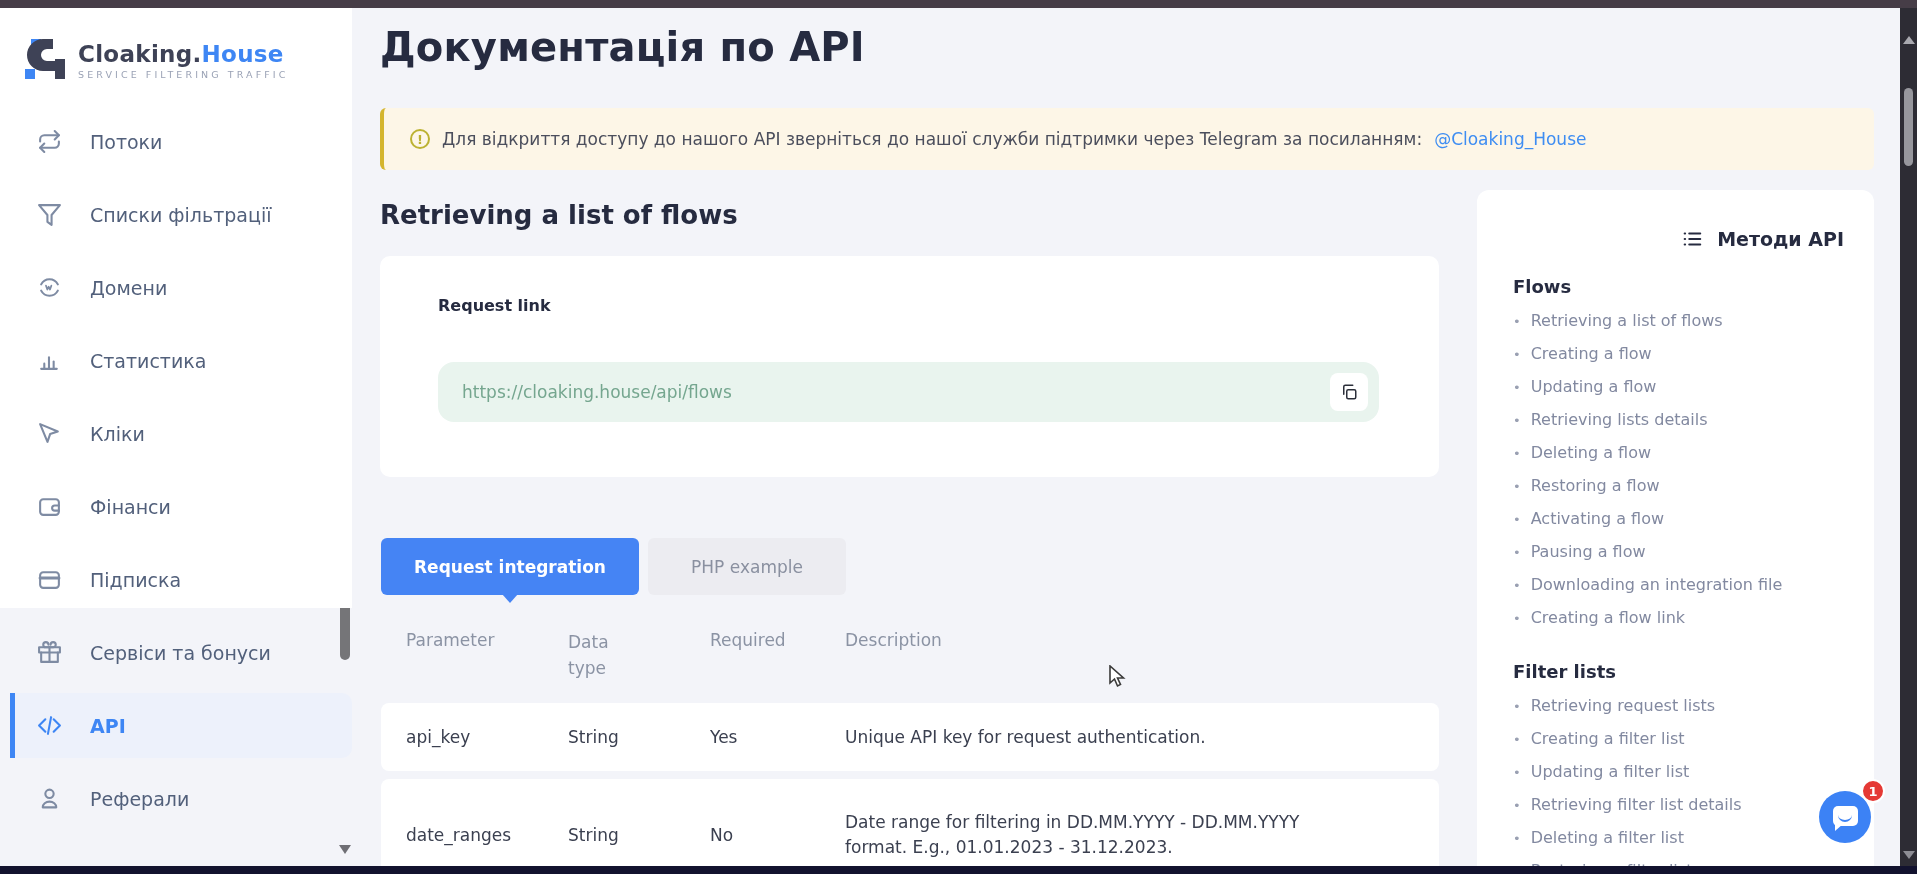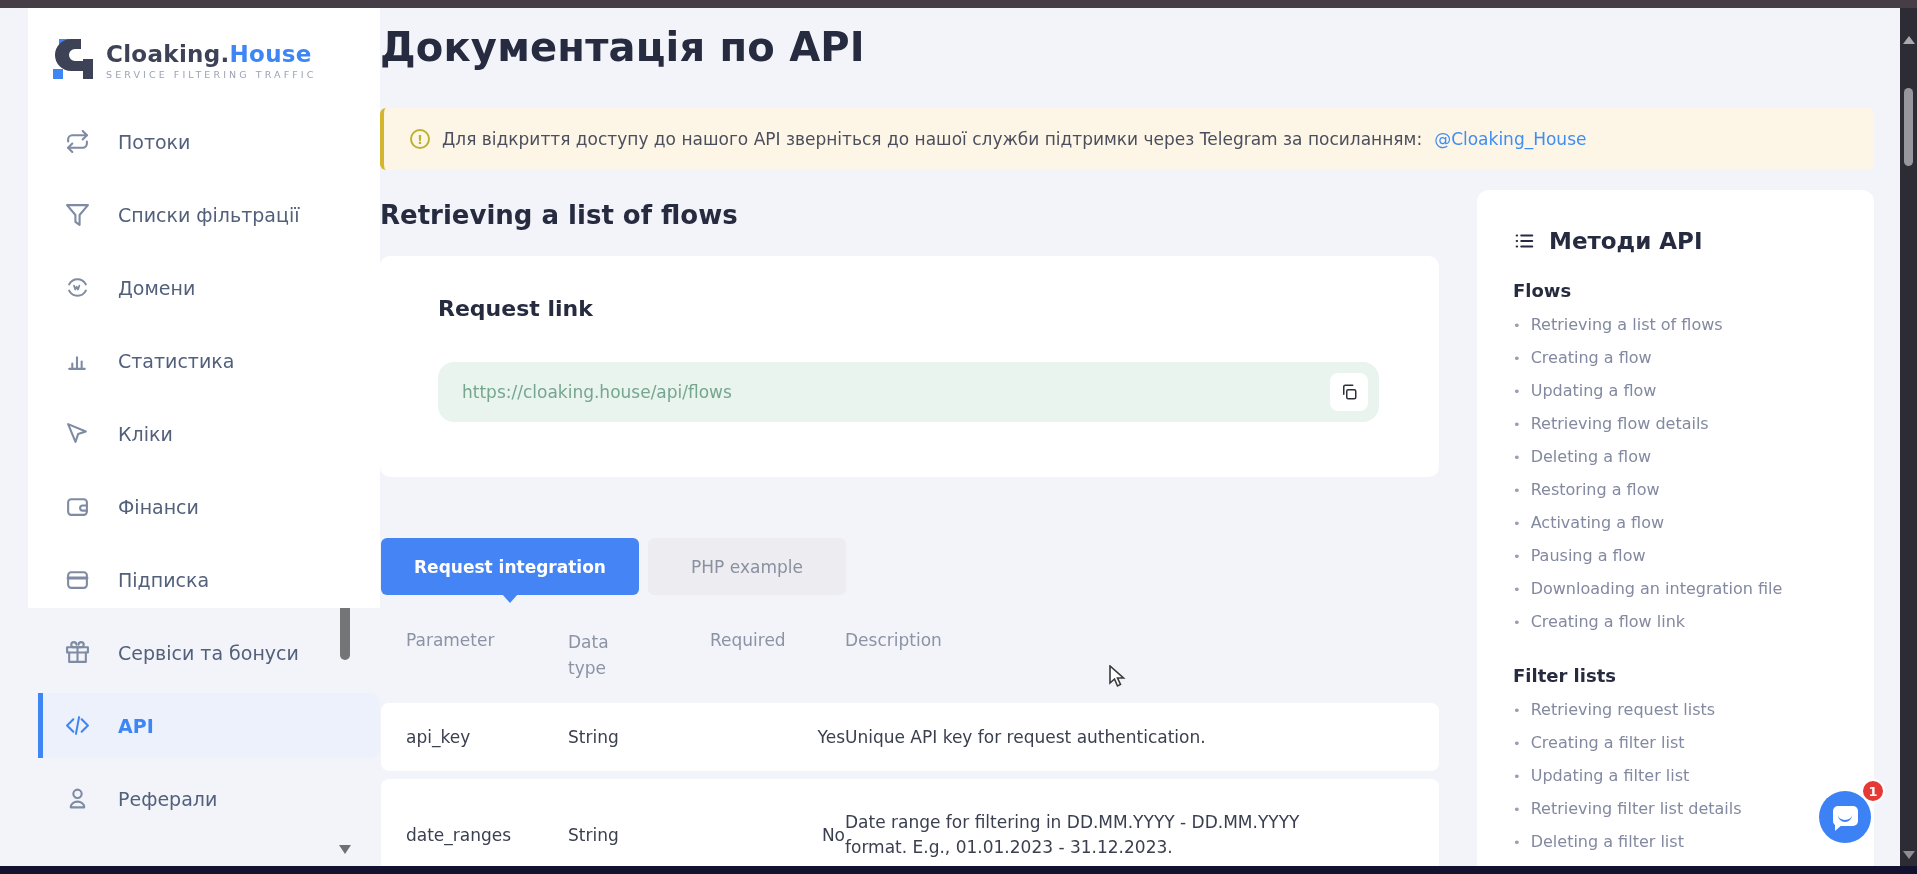--- a/index.html
+++ b/index.html
@@ -9,21 +9,21 @@
   
   .top-strip    { position:absolute; left:0; top:0; width:1917px; height:8px; background:#463d47; z-index:50;}
   .bottom-strip { position:absolute; left:0; top:866px; width:1917px; height:8px; background:#12122e; z-index:60;}
   .right-track  { position:absolute; left:1900px; top:8px; width:17px; height:858px; background:#2d2c34; z-index:55;}
   .arrow-up, .arrow-down { position:absolute; width:0; height:0; border-left:6px solid transparent; border-right:6px solid transparent; }
   .right-track .arrow-up   { left:3px; top:28px;  border-bottom:8px solid #a9a9af; }
   .right-track .arrow-down { left:3px; top:843px; border-top:8px solid #8d8d94; }
   .right-thumb { position:absolute; left:4px; top:80px; width:9px; height:78px; border-radius:5px; background:#97979d; }
 
   
-  .sidebar { position:absolute; left:0; top:8px; width:352px; height:600px; background:#ffffff; z-index:5;margin-left:28px;}
+  .sidebar { position:absolute; left:0; top:8px; width:352px; height:600px; background:#ffffff; z-index:5;}
   .logo-row { display:flex; align-items:center; gap:10px; padding:30px 0 0 24px; }
   .logo-mark { width:44px; height:44px; position:relative; flex:none;}
   .logo-text-main { font-size:23px; font-weight:600; color:#3e4256; letter-spacing:.3px; }
   .logo-text-main .accent { color:#3e86f4; font-weight:700;}
   .logo-tagline { font-size:9.5px; color:#9aa2b5; letter-spacing:3.1px; margin-top:2px; white-space:nowrap;}
   .nav { position:absolute; left:0; top:97px; width:352px; }
   .nav-item { position:relative; height:73px; display:flex; align-items:center; gap:28px; padding-left:37px;
               color:#52607b; font-size:19px; cursor:pointer;}
   .nav-item svg { width:25px; height:25px; stroke:#7e8ba3; stroke-width:2; fill:none;
                   stroke-linecap:round; stroke-linejoin:round; flex:none;}
@@ -47,21 +47,21 @@
   .banner { position:absolute; left:28px; top:100px; width:1494px; height:62px; background:#fdf6e7;
             border-left:4px solid #d4b52e; border-radius:6px; display:flex; align-items:center; padding-left:26px;
             font-size:17px; color:#4b4e5c; gap:12px;}
   .warn-ic { width:20px; height:20px; border:2px solid #bcb232; border-radius:50%; color:#bcb232;
              font-size:13px; font-weight:700; display:flex; align-items:center; justify-content:center; flex:none;}
   .banner a { color:#3e8df2; text-decoration:none; margin-left:12px;}
 
   .section-title { position:absolute; left:28px; top:192px; font-size:26px; font-weight:700; color:#262b40;}
 
   .req-card { position:absolute; left:28px; top:248px; width:1059px; height:221px; background:#fff; border-radius:10px;}
-  .req-label { position:absolute; left:58px; top:40px; font-size:22px; font-weight:700; color:#262b40;}
+  .req-label { position:absolute; left:58px; top:40px; font-size:16px; font-weight:700; color:#262b40;}
   .req-field { position:absolute; left:58px; top:106px; width:941px; height:60px; background:#e9f4ee; border-radius:16px;
                display:flex; align-items:center; padding-left:24px; font-size:17px; color:#75a68f;}
   .copy-btn { position:absolute; right:11px; top:11px; width:38px; height:38px; background:#fff; border-radius:8px;
               display:flex; align-items:center; justify-content:center; cursor:pointer;}
   .copy-btn svg { width:18px; height:18px; stroke:#2b2f3a; stroke-width:2; fill:none; stroke-linejoin:round; stroke-linecap:round;}
 
   .tabs { position:absolute; left:29px; top:530px; display:flex; gap:9px;}
   .tab { height:57px; display:flex; align-items:center; justify-content:center; border-radius:6px;
          font-size:17px; background:#ececf1; color:#8a90a0; cursor:pointer; position:relative;}
   .tab.t0 { width:258px; } .tab.t1 { width:273px; } .tab.t2 { width:198px; }
@@ -71,27 +71,27 @@
 
   .thead { position:absolute; left:54px; top:622px; width:1060px; display:flex;
            font-size:17px; color:#8b93a4;}
   .thead .c0 { width:162px;} .thead .c1 { width:142px;} .thead .c2 { width:135px;} .thead .c3 { flex:1;}
   .thead .c1 span { display:inline-block; width:62px; line-height:1.5;}
 
   .trow { position:absolute; left:29px; width:1058px; background:#fff; border-radius:8px;
           display:flex; align-items:center; padding-left:25px; font-size:17px; color:#3b4050;}
   .trow.r0 { top:695px; height:68px;}
   .trow.r1 { top:771px; height:112px;}
-  .trow .c0 { width:162px;} .trow .c1 { width:142px;} .trow .c2 { width:135px;text-align:right;}
+  .trow .c0 { width:162px;} .trow .c1 { width:142px;} .trow .c2 { width:135px;}
   .trow .c3 { flex:1; max-width:520px; line-height:1.45;}
 
   
   .panel { position:absolute; left:1125px; top:182px; width:397px; height:700px; background:#fff;
            border-radius:12px; padding:38px 30px 0 36px;}
-  .panel-head { display:flex; align-items:center; gap:14px; font-size:23px; font-weight:700; color:#262b40;}
+  .panel-head { display:flex; align-items:center; gap:14px; font-size:19px; font-weight:700; color:#262b40;justify-content:flex-end;}
   .panel-head svg { width:22px; height:22px; stroke:#262b40; stroke-width:2.2; fill:none; stroke-linecap:round;}
   .group-title { font-size:18px; font-weight:700; color:#262b40; margin-top:26px; margin-bottom:8px;}
   .panel ul { list-style:none; }
   .panel li { font-size:16px; color:#8289a0; line-height:32px; cursor:pointer; white-space:nowrap;}
   .panel li::before { content:"•"; color:#9aa0b2; margin-right:10px; font-size:13px;}
 
   
   .chat { position:absolute; left:1819px; top:791px; width:52px; height:52px; background:#3c82f5;
           border-radius:50%; z-index:58; cursor:pointer;}
   .chat .bubble { position:absolute; left:14px; top:15px; width:25px; height:20px; background:#fff; border-radius:5px;}
@@ -277,21 +277,21 @@
           <path d="M4 12h.5"></path>
           <path d="M4 18h.5"></path>
         </svg>
       <span>Методи API</span>
     </div>
     <div class="group-title">Flows</div>
     <ul>
       <li>Retrieving a list of flows</li>
       <li>Creating a flow</li>
       <li>Updating a flow</li>
-      <li>Retrieving flow details</li>
+      <li>Retrieving lists details</li>
       <li>Deleting a flow</li>
       <li>Restoring a flow</li>
       <li>Activating a flow</li>
       <li>Pausing a flow</li>
       <li>Downloading an integration file</li>
       <li>Creating a flow link</li>
     </ul>
     <div class="group-title">Filter lists</div>
     <ul>
       <li>Retrieving request lists</li>

